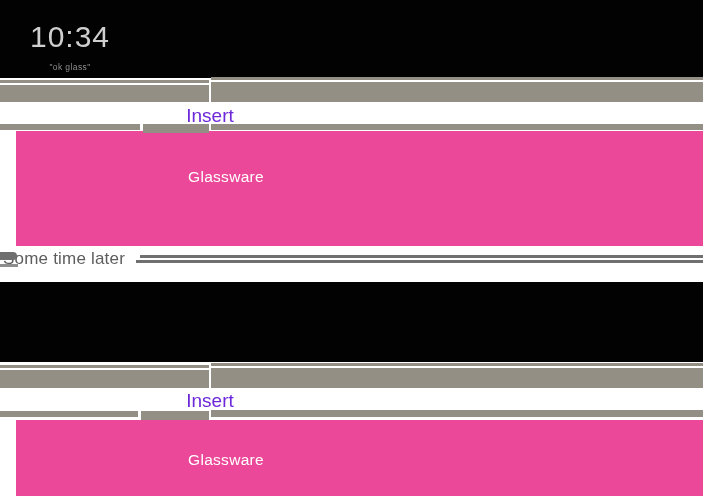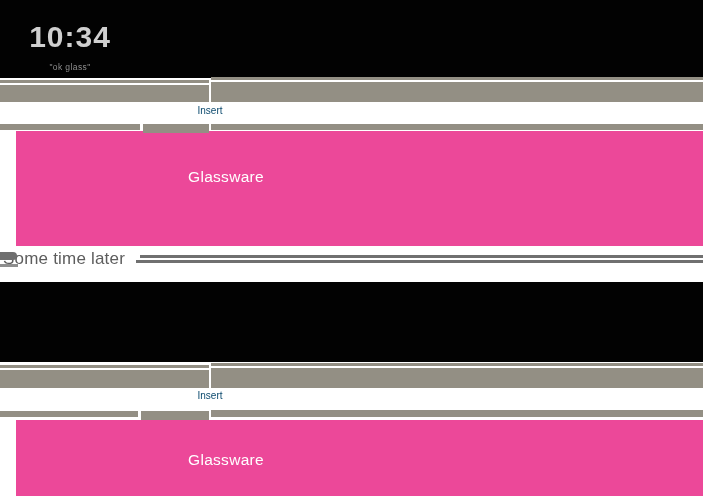--- a/index.html
+++ b/index.html
@@ -8,21 +8,21 @@
     background:#ffffff;font-family:"Liberation Sans",sans-serif;
     -webkit-font-smoothing:antialiased;
   }
   .abs{position:absolute;}
   
   .black-card{left:0;width:703px;background:#020202;z-index:1;}
   .k1{top:0;height:78px;}
   .k2{top:282px;height:80px;}
   .clock{width:84px;text-align:center;color:#d3d3d3;}
   .c1{left:28px;top:20px;}
-  .clock .time{font-size:30px;font-weight:700;letter-spacing:1px;color:#cfcfcf;}
+  .clock .time{font-size:30px;font-weight:400;letter-spacing:1px;color:#cfcfcf;}
   .clock .hotword{margin-top:8px;font-size:8.5px;color:#8f8f8f;letter-spacing:.4px;}
   .card-label{width:160px;text-align:center;font-size:13.5px;color:#ffffff;letter-spacing:.2px;}
   .lbl-center{left:130px;}
   .row1{top:31px;}
   
   .gray{background:#938f84;z-index:2;}
   .g1{left:0;top:80px;width:209px;height:3px;}
   .g2{left:0;top:85px;width:209px;height:17px;}
   .g3{left:211px;top:77px;width:492px;height:3px;}
   .g4{left:211px;top:82px;width:492px;height:20px;}
@@ -30,21 +30,21 @@
   .g6{left:143px;top:124px;width:66px;height:9px;}
   .g7{left:211px;top:124px;width:492px;height:6px;}
   .g8{left:0;top:365px;width:209px;height:3px;}
   .g9{left:0;top:370px;width:209px;height:18px;}
   .g10{left:211px;top:363px;width:492px;height:3px;}
   .g11{left:211px;top:368px;width:492px;height:20px;}
   .g12{left:0;top:411px;width:138px;height:6px;}
   .g13{left:141px;top:411px;width:68px;height:9px;}
   .g14{left:211px;top:410px;width:492px;height:7px;}
   
-  .insert-label{left:130px;width:160px;text-align:center;font-size:10px;color:#0c4a6e;z-index:3;}
+  .insert-label{left:130px;width:160px;text-align:center;font-size:19px;color:#6d28d9;z-index:3;}
   .i1{top:105px;}
   .i2{top:390px;}
   
   .blue-card{left:16px;width:703px;background:#ec4899;z-index:1;}
   .b1{top:131px;height:115px;}
   .b2{top:420px;height:76px;}
   .glassware-label{position:absolute;left:130px;width:160px;text-align:center;
     font-size:15.5px;color:#ffffff;letter-spacing:.3px;}
   .gl1{top:37px;}
   .gl2{top:31px;}

